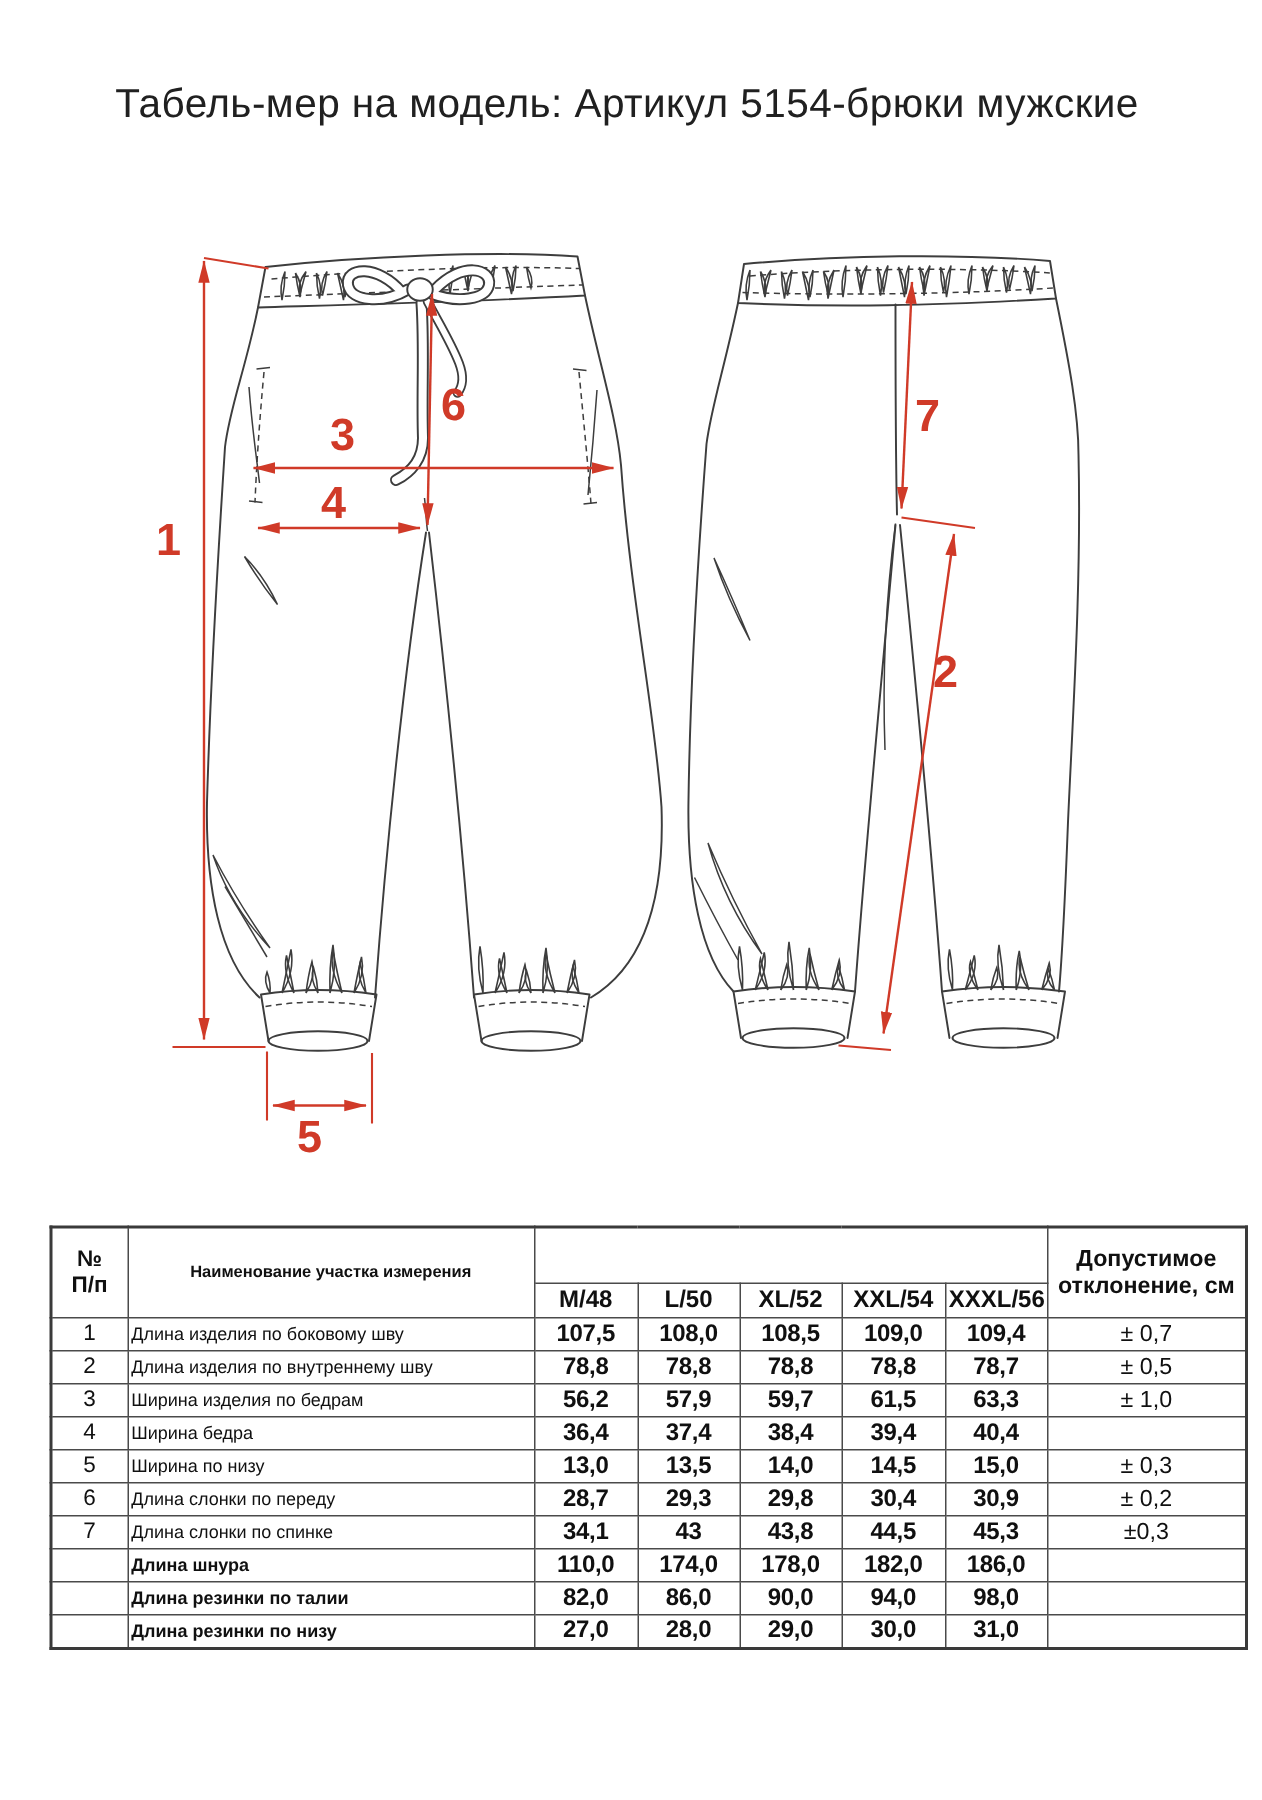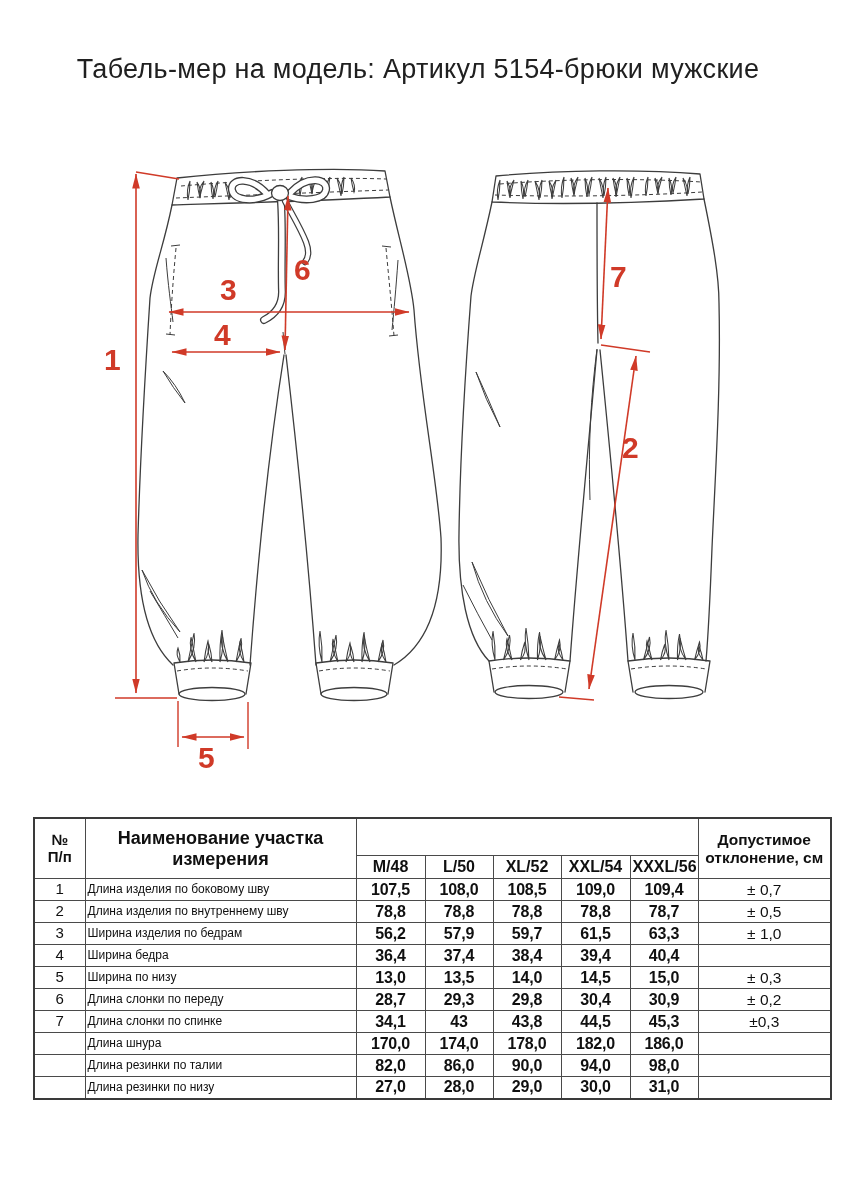--- a/index.html
+++ b/index.html
@@ -10,30 +10,30 @@
   .drawing{position:absolute;left:0;top:130px;width:841px;height:680px;}
 
   
   .meas-table{position:absolute;left:33px;top:817px;width:797px;
               border-collapse:collapse;color:#101010;table-layout:fixed;
               border:2px solid #3a3a3a;}
   .meas-table th,.meas-table td{border:1px solid #4a4a4a;padding:0 2px;
               overflow:hidden;line-height:1.12;}
   .meas-table thead th{font-weight:bold;}
   .th-num{font-size:15px;}
-  .th-name{font-size:18px;}
+  .th-name{font-size:11px;}
   .th-size{font-size:16px;height:22px;}
   .th-tol{font-size:15.5px;line-height:1.25;}
   .th-empty{height:36px;}
   .meas-table tbody tr{height:22px;}
   .num-cell{text-align:center;font-size:15px;}
   .name-cell{text-align:left;font-size:12px;padding-left:6px;white-space:nowrap;}
   .val-cell{text-align:center;font-weight:bold;font-size:16px;letter-spacing:-.2px;}
   .tol-cell{text-align:center;font-weight:normal;font-size:15.5px;}
-  tr.bold-row .name-cell{font-weight:normal;margin-left:12px;}
+  tr.bold-row .name-cell{font-weight:bold;margin-left:12px;}
 
   
   .outline{fill:none;stroke:#3d3d3d;stroke-width:1.3;stroke-linecap:round;stroke-linejoin:round;}
   .fillwhite{fill:#ffffff;stroke:#3d3d3d;stroke-width:1.3;stroke-linejoin:round;}
   .dash{fill:none;stroke:#3d3d3d;stroke-width:1;stroke-dasharray:4 3;}
   .thin{fill:none;stroke:#3d3d3d;stroke-width:1;}
   .red{fill:none;stroke:#d03a28;stroke-width:1.6;}
   .redthin{fill:none;stroke:#d03a28;stroke-width:1.4;}
   .dim-label{fill:#d03a28;font-family:"Liberation Sans",sans-serif;
              font-size:30px;font-weight:bold;}
@@ -332,21 +332,21 @@
           <td class="val-cell">34,1</td>
           <td class="val-cell">43</td>
           <td class="val-cell">43,8</td>
           <td class="val-cell">44,5</td>
           <td class="val-cell">45,3</td>
           <td class="tol-cell">±0,3</td>
         </tr>
         <tr class="bold-row">
           <td class="num-cell"></td>
           <td class="name-cell">Длина шнура</td>
-          <td class="val-cell">170,0</td>
+          <td class="val-cell">110,0</td>
           <td class="val-cell">174,0</td>
           <td class="val-cell">178,0</td>
           <td class="val-cell">182,0</td>
           <td class="val-cell">186,0</td>
           <td class="tol-cell"></td>
         </tr>
         <tr class="bold-row">
           <td class="num-cell"></td>
           <td class="name-cell">Длина резинки по талии</td>
           <td class="val-cell">82,0</td>

